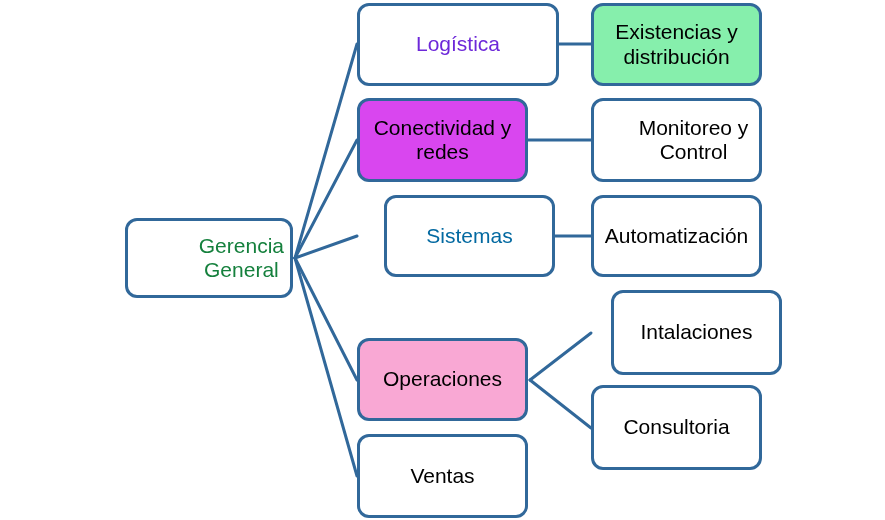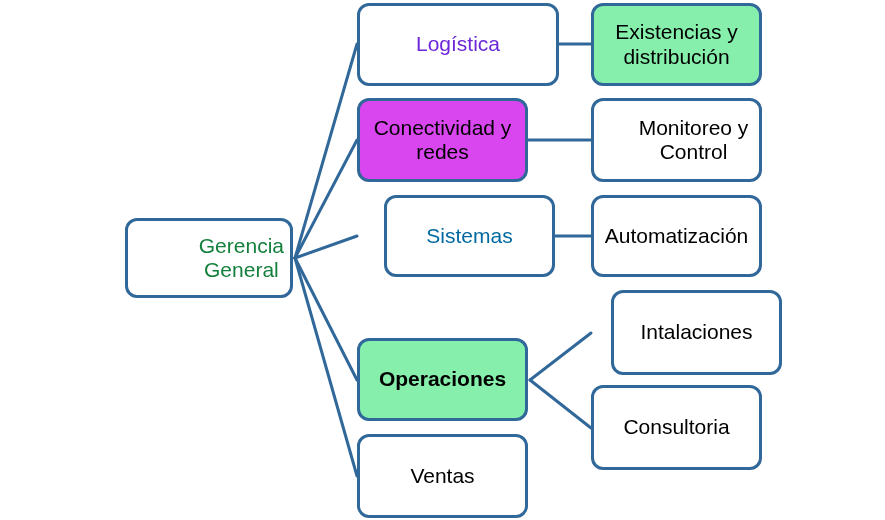--- a/index.html
+++ b/index.html
@@ -71,21 +71,21 @@
       <div class="node" style="left: 357px; top: 3px; width: 202px; height: 83px; border-color: rgb(49, 104, 154); background: rgb(255, 255, 255); color: #6d28d9; justify-content: center;">
         <span class="label">Logística</span>
       </div>
       <div class="node" style="left: 357px; top: 98px; width: 171px; height: 84px; border-color: rgb(49, 104, 154); background: #d946ef; color: rgb(0, 0, 0);">
         <span class="label">Conectividad y
 redes</span>
       </div>
       <div class="node" style="left: 357px; top: 195px; width: 171px; height: 82px; border-color: rgb(49, 104, 154); background: rgb(255, 255, 255); color: #0369a1; margin-left: 27px;">
         <span class="label">Sistemas</span>
       </div>
-      <div class="node" style="left: 357px; top: 338px; width: 171px; height: 83px; border-color: rgb(49, 104, 154); background: #86efac; color: rgb(0, 0, 0); font-weight: bold;">
+      <div class="node" style="left: 357px; top: 338px; width: 171px; height: 83px; border-color: rgb(49, 104, 154); background: #f9a8d4; color: rgb(0, 0, 0);">
         <span class="label">Operaciones</span>
       </div>
       <div class="node" style="left: 357px; top: 434px; width: 171px; height: 84px; border-color: rgb(49, 104, 154); background: rgb(255, 255, 255); color: rgb(0, 0, 0); align-items: center;">
         <span class="label">Ventas</span>
       </div>
       <div class="node" style="left: 591px; top: 3px; width: 171px; height: 83px; border-color: rgb(49, 104, 154); background: #86efac; color: rgb(0, 0, 0);">
         <span class="label">Existencias y
 distribución</span>
       </div>
       <div class="node" style="left: 591px; top: 98px; width: 171px; height: 84px; border-color: rgb(49, 104, 154); background: rgb(255, 255, 255); color: rgb(0, 0, 0); padding-left: 40px;">

